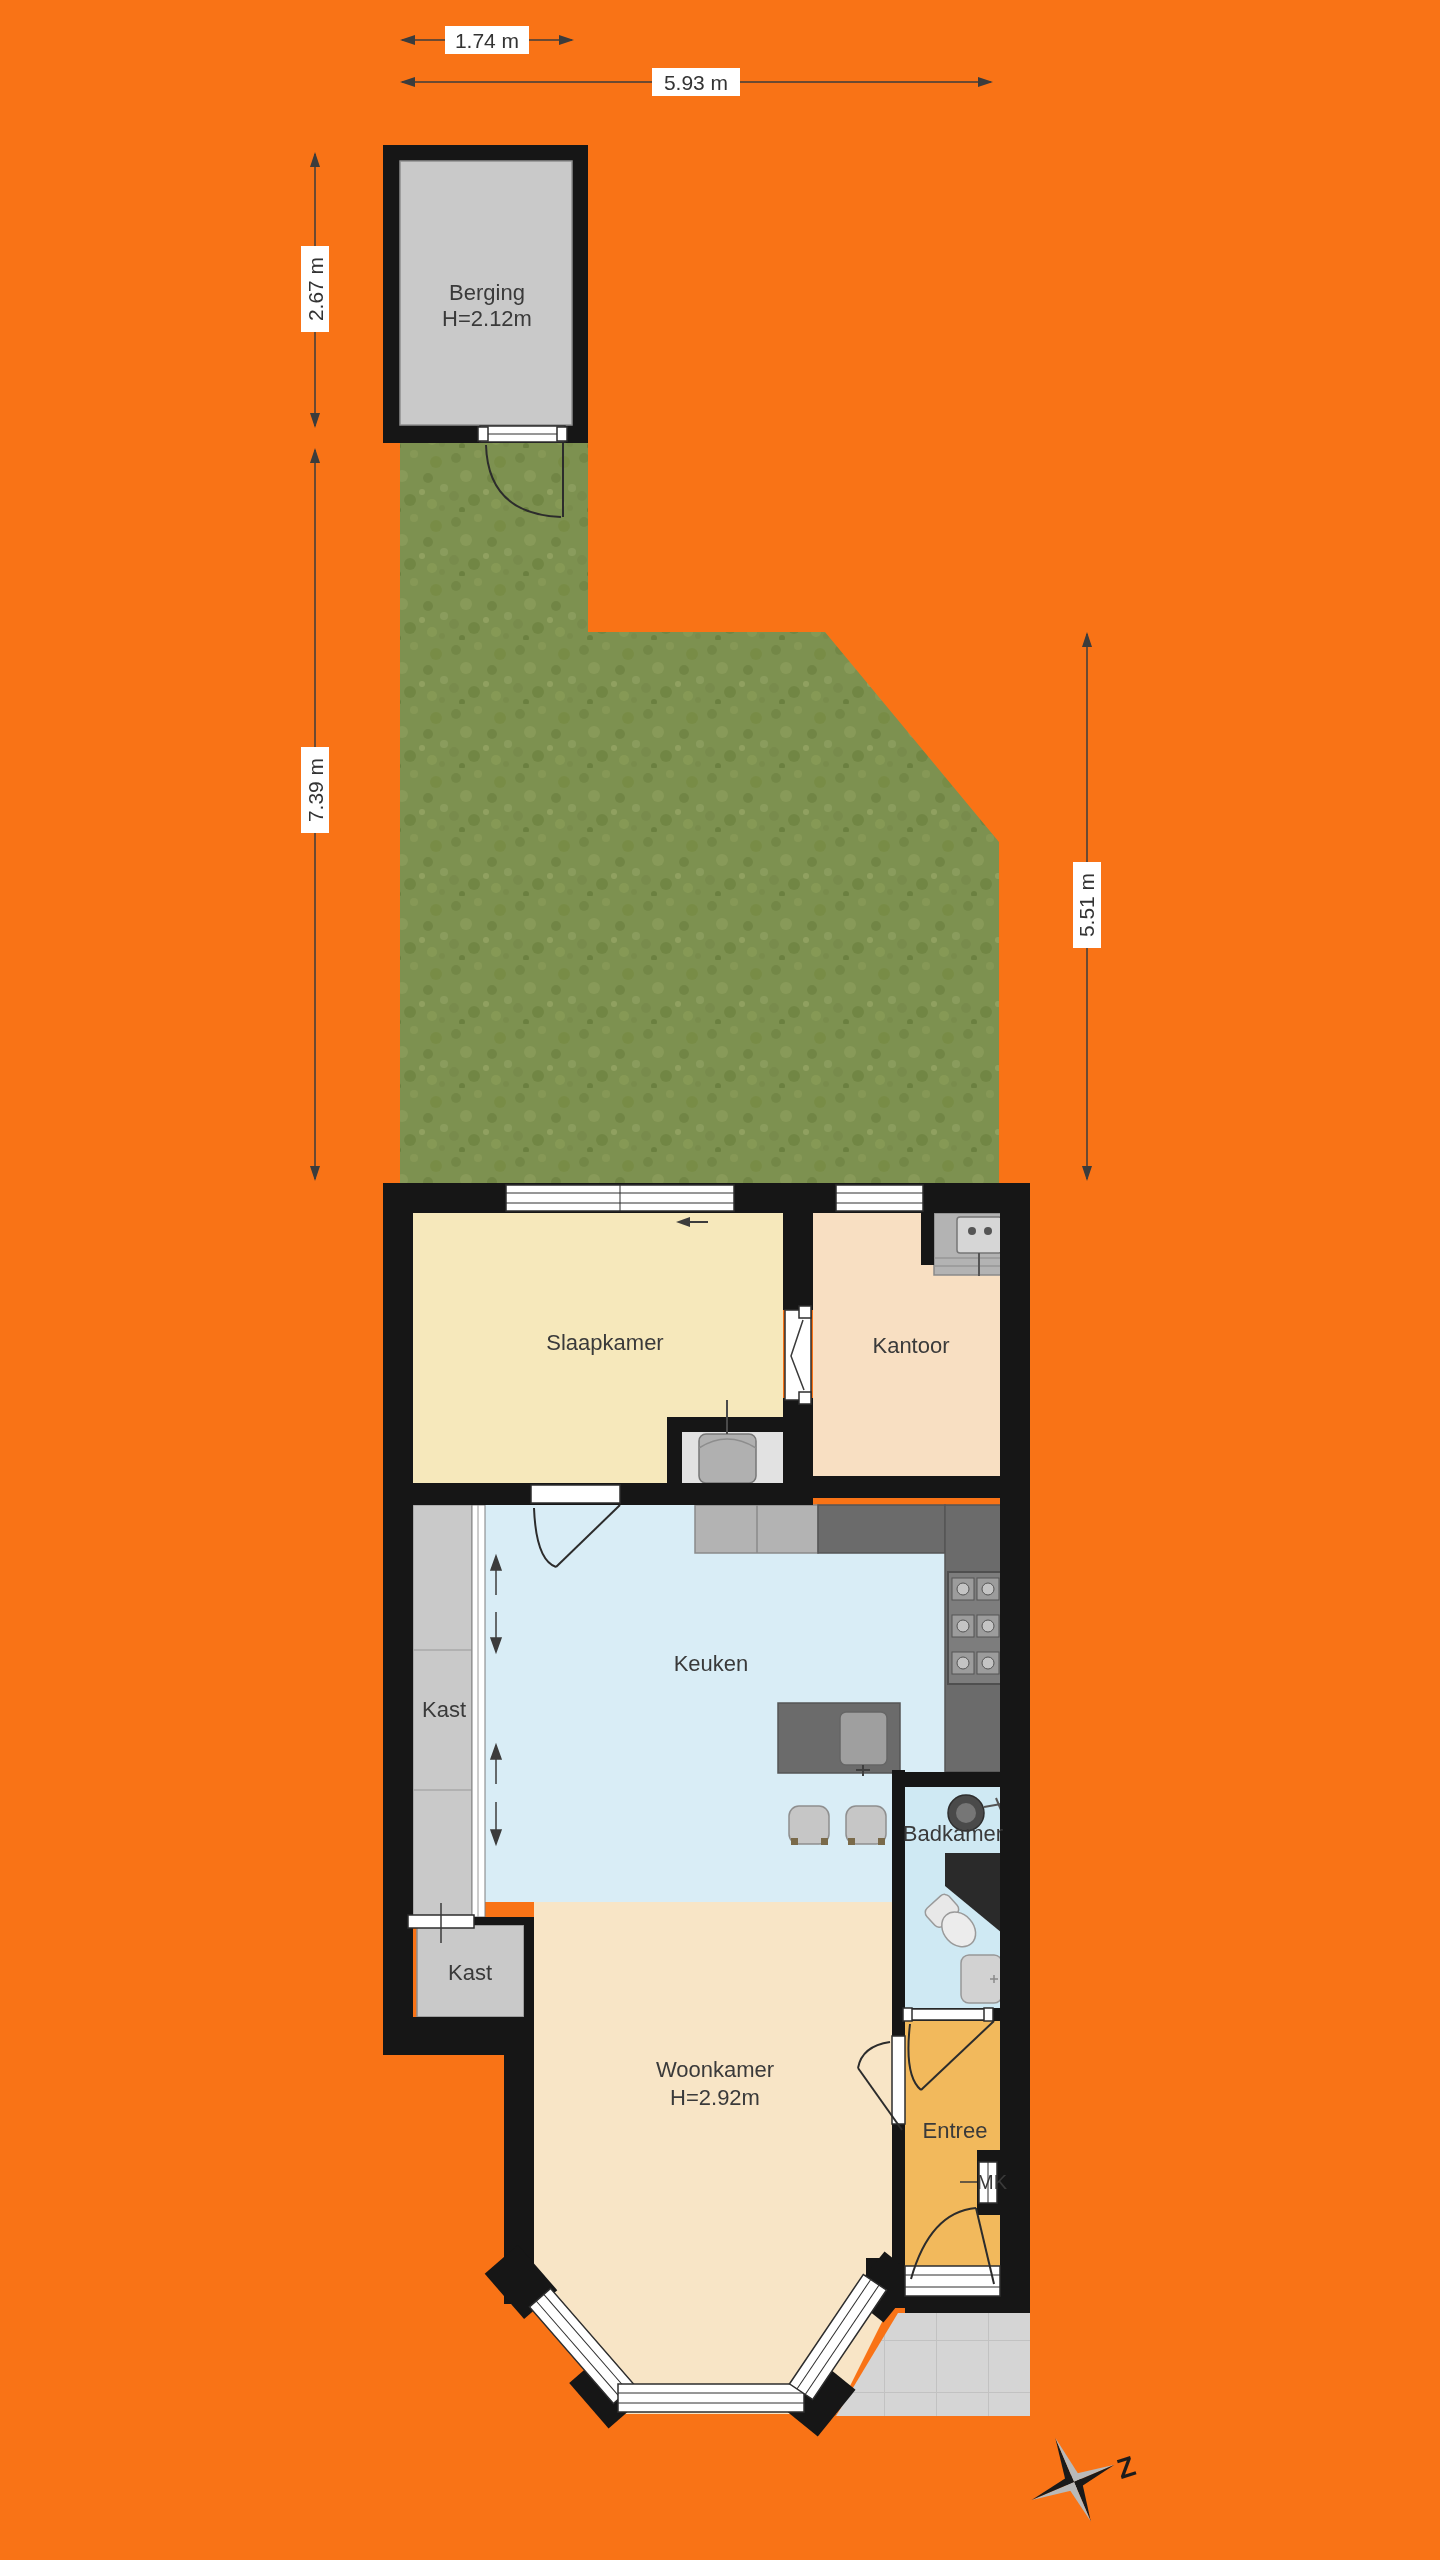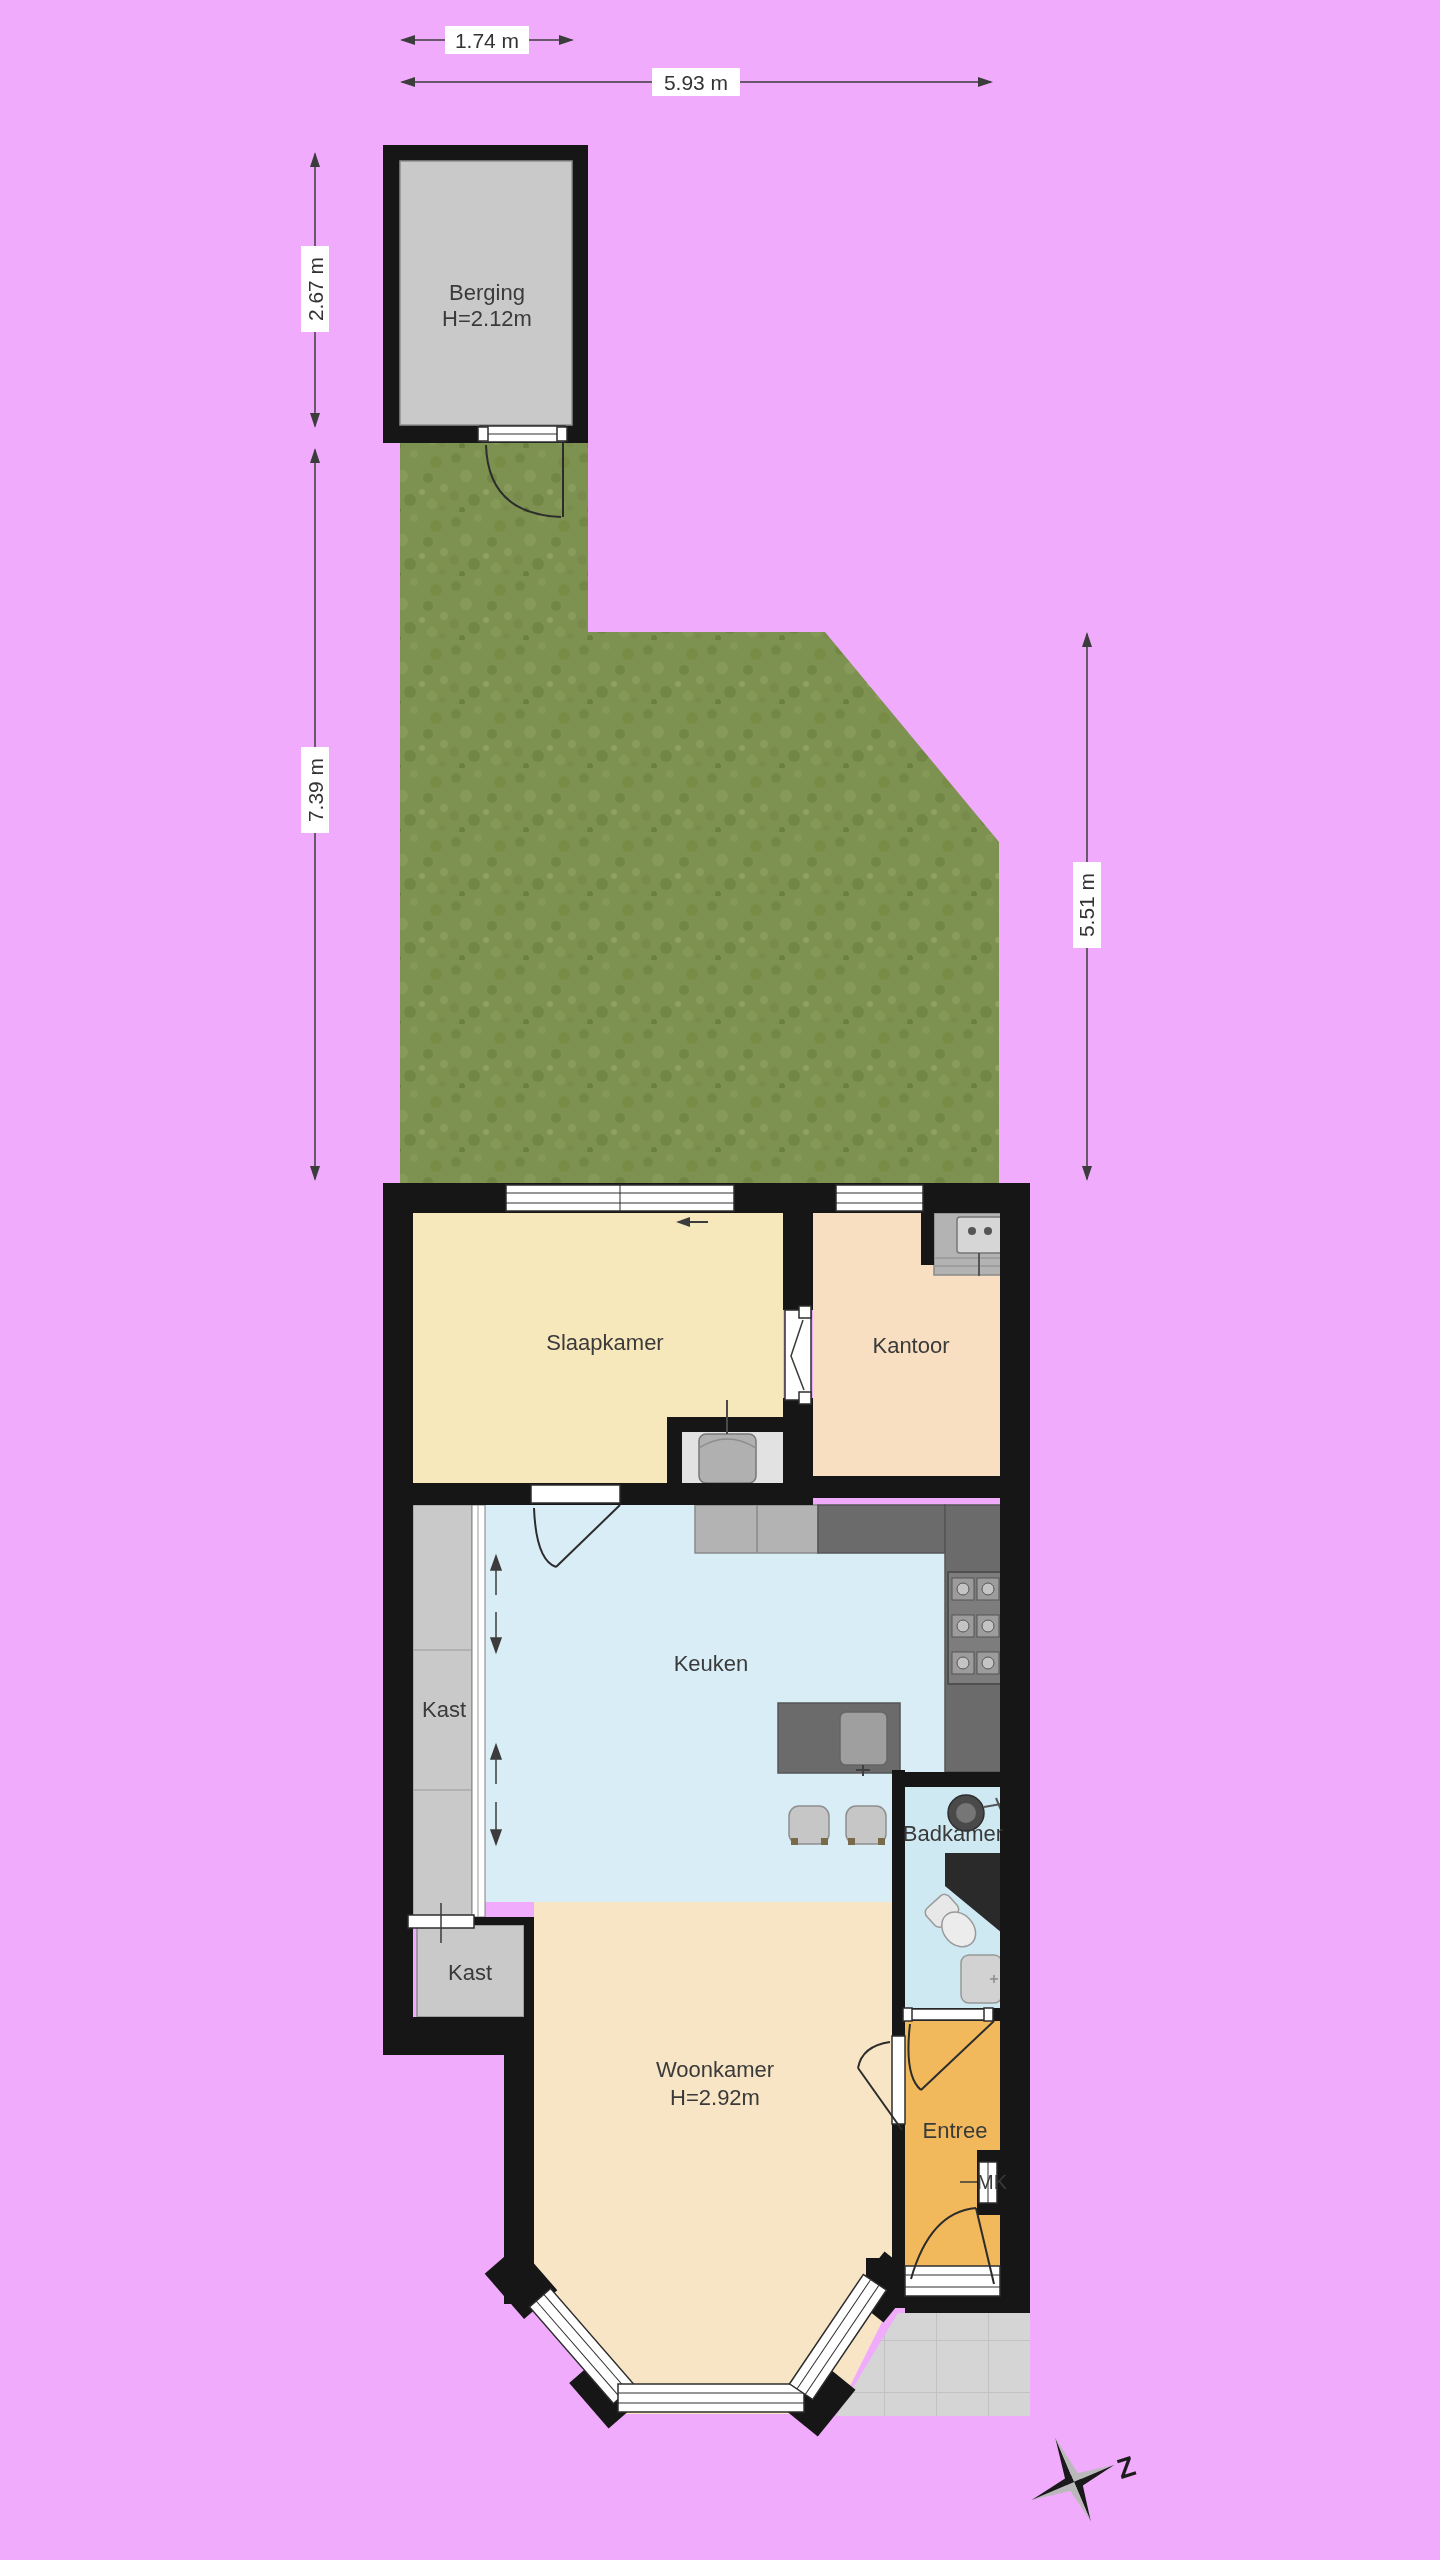--- a/index.html
+++ b/index.html
@@ -1,16 +1,16 @@
 <!DOCTYPE html>
 <html><head>
 <meta charset="utf-8">
 <style>
   html,body{margin:0;padding:0;background:#ffffff;}
-  .stage{position:relative;width:1440px;height:2560px;background:#f0abfc;overflow:hidden;
+  .stage{position:relative;width:1440px;height:2560px;background:#f97316;overflow:hidden;
          font-family:"Liberation Sans", sans-serif;}
   svg{display:block}
   text{font-family:"Liberation Sans", sans-serif;fill:#3a3a3a;}
   .room-label{font-size:22px;}
   .dim-label{font-size:21px;fill:#333;}
   .mk-label{font-size:20px;}
   .z-label{font-size:28px;fill:#1c1c1c;font-weight:bold;}
   .wall{fill:#161616;}
   .win{fill:#ffffff;stroke:#2e2e2e;stroke-width:1.5;}
   .winline{stroke:#2e2e2e;stroke-width:1;fill:none;}

